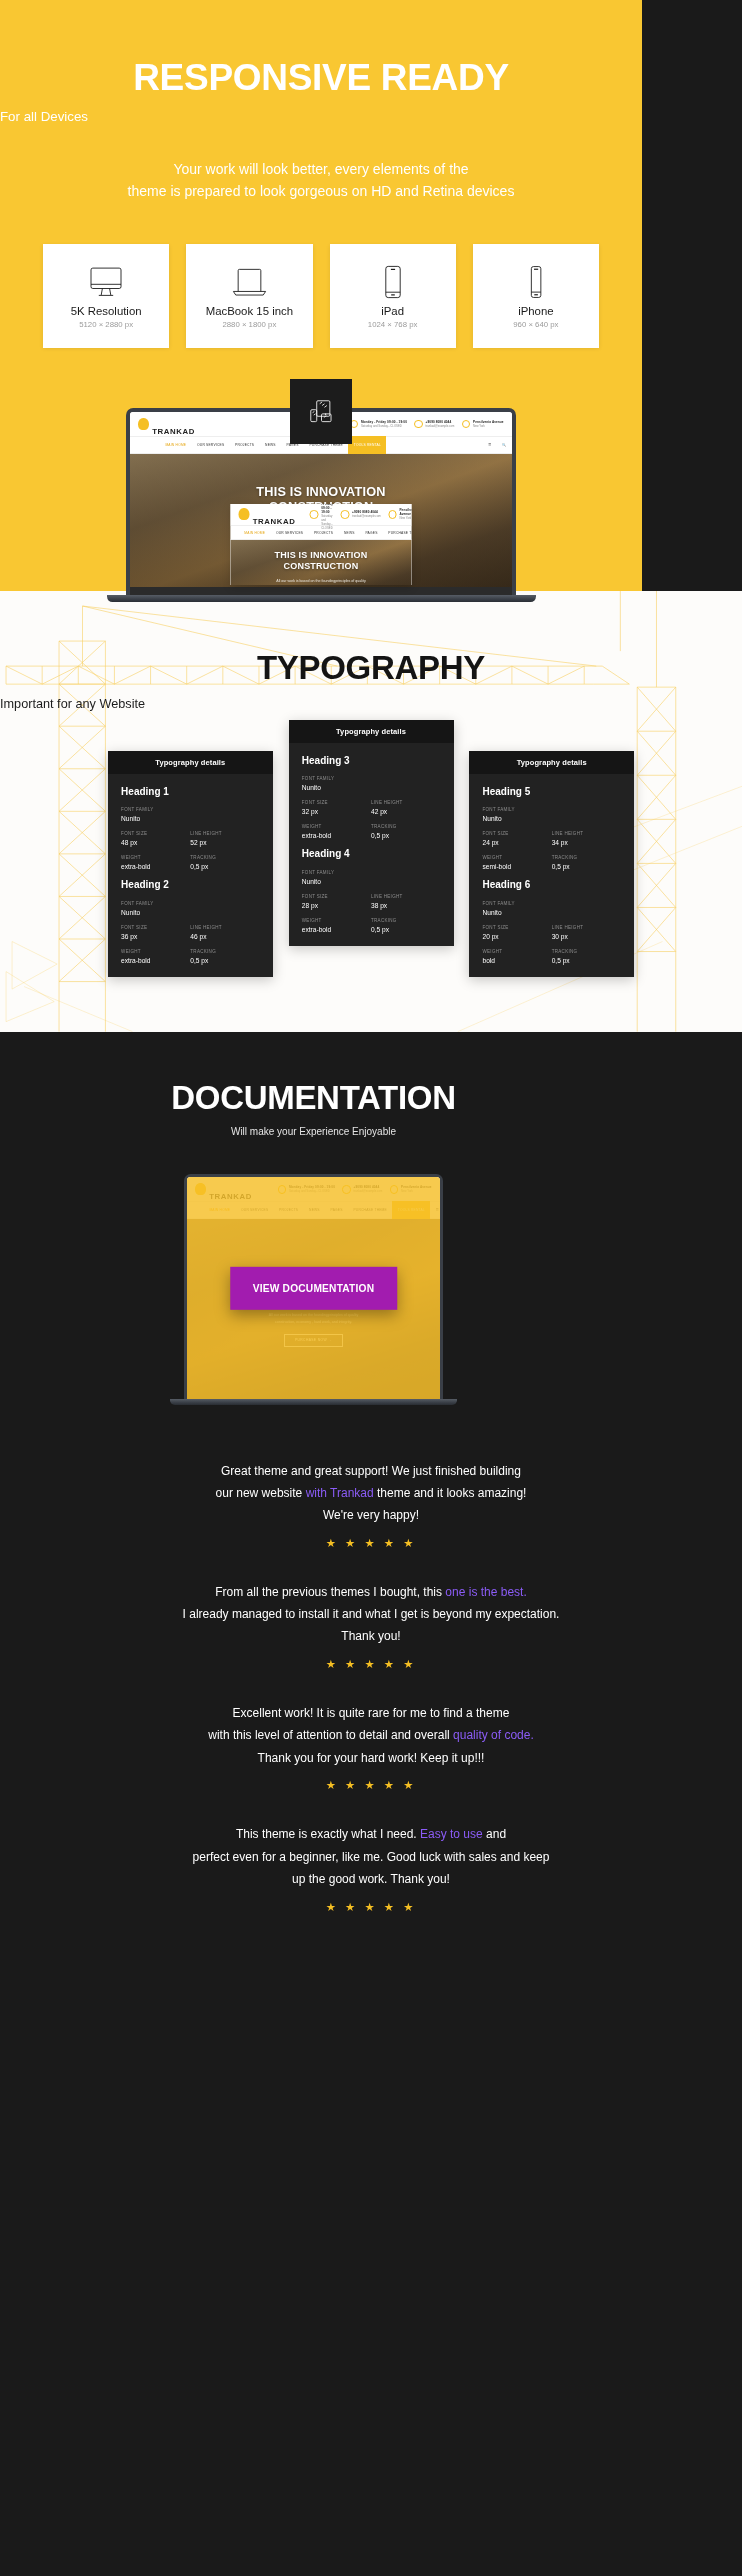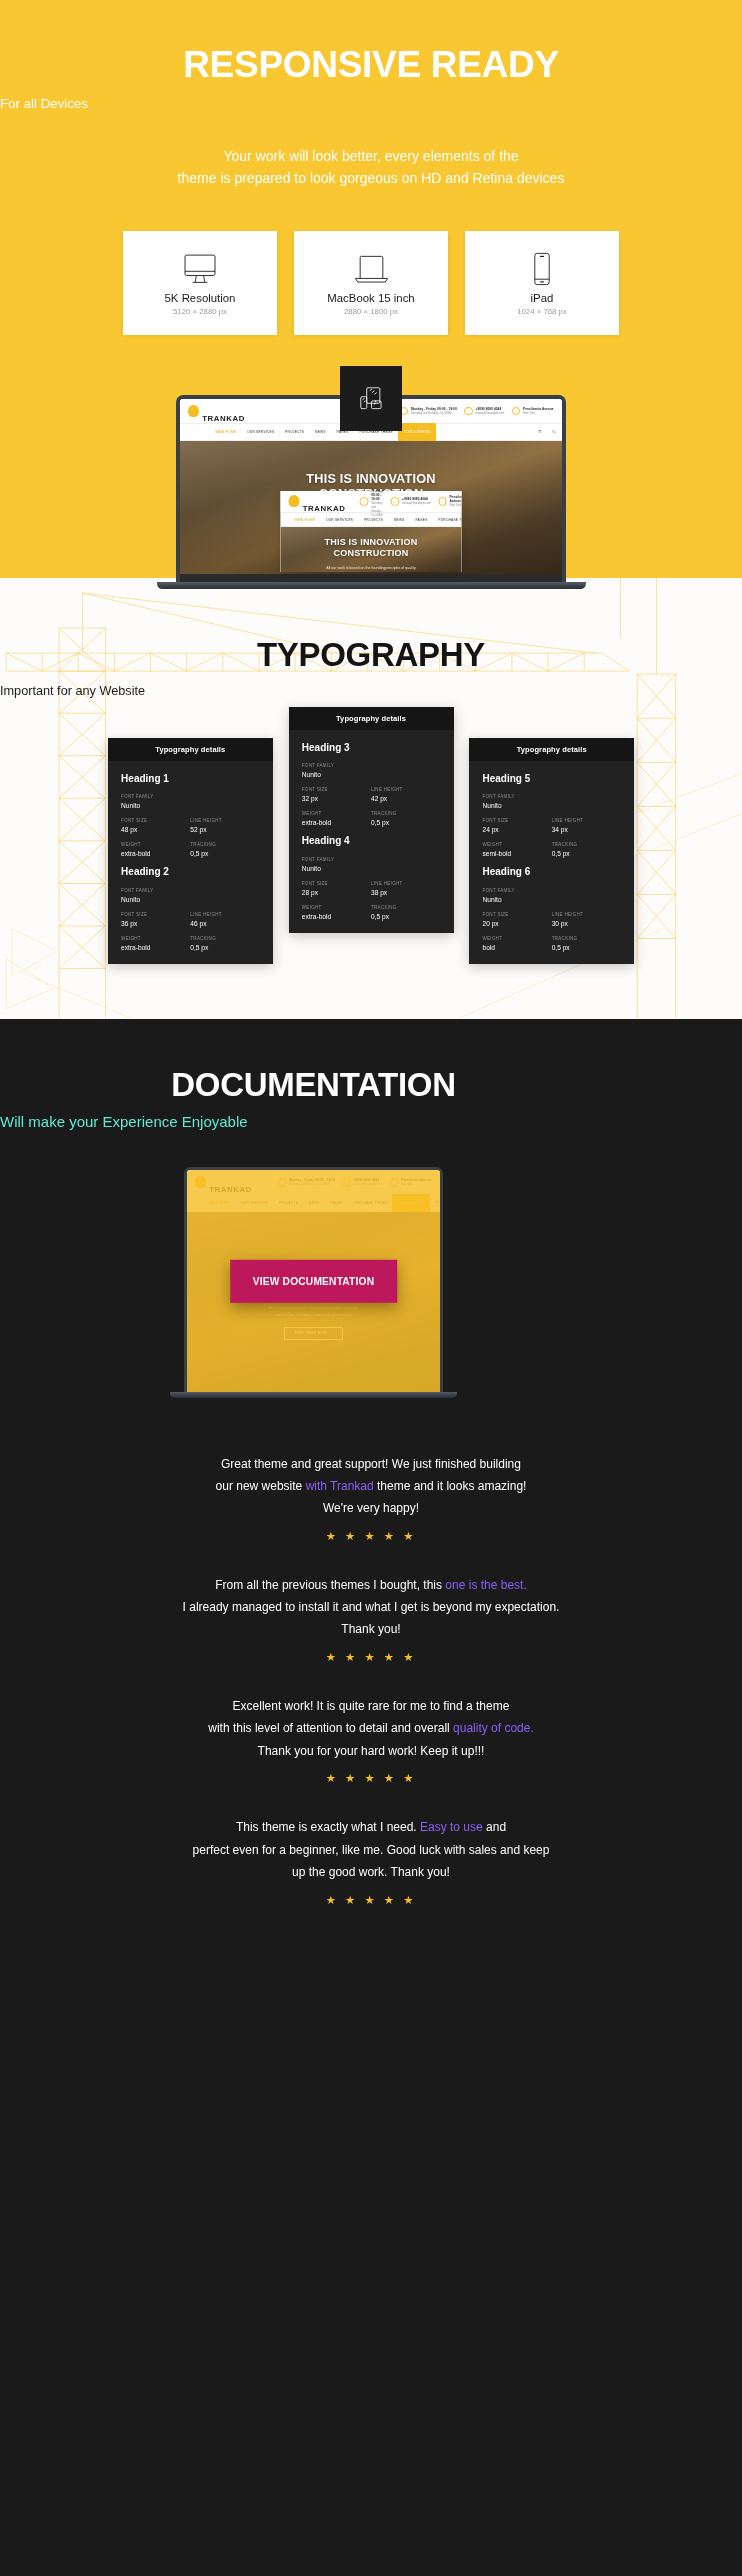--- a/index.html
+++ b/index.html
@@ -6,23 +6,23 @@
   html,body { width:742px; }
   body {
     font-family:"Liberation Sans", sans-serif;
     background:#1a1a1a;
     width:742px;
     overflow-x:hidden;
   }
 
   
   .sec-responsive{
-    width:742px;
+    width:642px;
     background:#f9c732;
-    padding-top:46px;
+    padding-top:59px;
     padding-bottom:0;
     position:relative;
   }
   .big-title{
     text-align:center;
     color:#ffffff;
     font-size:37px;
     font-weight:bold;
     letter-spacing:-0.3px;
     line-height:1.05;
@@ -226,22 +226,22 @@
     width:627px;
     background:#1a1a1a;
     padding-top:47px;
     padding-bottom:34px;
   }
   .doc-title{
     text-align:center; color:#ffffff;
     font-size:33px; font-weight:bold; letter-spacing:-0.3px;
   }
   .doc-sub{
-    text-align:left; color:#5eead4;
-    font-size:15px; margin-top:9.6px;
+    text-align:center; color:#e5e5e5;
+    font-size:10px; margin-top:9.6px;
   }
   .doc-mock{
     position:relative;
     width:259px;
     margin:37px auto 0 auto;
   }
   .doc-screen{
     border:3.6px solid #3a3f47;
     border-bottom:none;
     border-radius:6.6px 6.6px 0 0;
@@ -252,21 +252,21 @@
   }
   .doc-screen .site{ filter:saturate(1.4); }
   .doc-overlay{
     position:absolute; inset:0;
     background:rgba(245,192,44,.84);
   }
   .doc-btn{
     position:absolute;
     left:50%; top:50%;
     transform:translate(-50%,-50%);
-    background:#be185d;
+    background:#a21caf;
     color:#ffffff;
     font-size:10.2px;
     font-weight:bold;
     letter-spacing:0.2px;
     padding:15.7px 23px;
     white-space:nowrap;
     box-shadow:0 5.4px 14.5px rgba(0,0,0,.35);
     z-index:4;
   }
   .doc-base{
@@ -345,20 +345,32 @@
           <rect x="8" y="2" width="24" height="52" rx="4"></rect>
           <line x1="8" y1="45" x2="32" y2="45"></line>
           <line x1="16.5" y1="7" x2="23.5" y2="7" stroke-width="2"></line>
           <line x1="17" y1="49.5" x2="23" y2="49.5" stroke-width="2"></line>
         </svg>
       </div>
       <div class="device-name">iPad</div>
       <div class="device-res">1024 × 768 px</div>
     </div>
 
+    <div class="device-card">
+      <div class="device-icon">
+        <svg width="19" height="34" viewBox="0 0 32 56" fill="none" stroke="#1c1c1c" stroke-width="1.5">
+          <rect x="9" y="2" width="16" height="52" rx="3.5"></rect>
+          <line x1="9" y1="45" x2="25" y2="45"></line>
+          <line x1="13.5" y1="6.5" x2="20.5" y2="6.5" stroke-width="2"></line>
+          <line x1="14" y1="49.5" x2="20" y2="49.5" stroke-width="2"></line>
+        </svg>
+      </div>
+      <div class="device-name">iPhone</div>
+      <div class="device-res">960 × 640 px</div>
+    </div>
 
   </div>
 
   <div class="mockup-wrap">
 
     <div class="tablet-float">
       <svg width="31" height="31" viewBox="0 0 52 52" fill="none" stroke="#ffffff" stroke-width="1.4">
         <rect x="18" y="8" width="22" height="26" rx="2"></rect>
         <path d="M23 13 l4 -3 M27 16 l4 -3 M31 19 l4 -3"></path>
         <rect x="8" y="23" width="10" height="20" rx="2"></rect>

